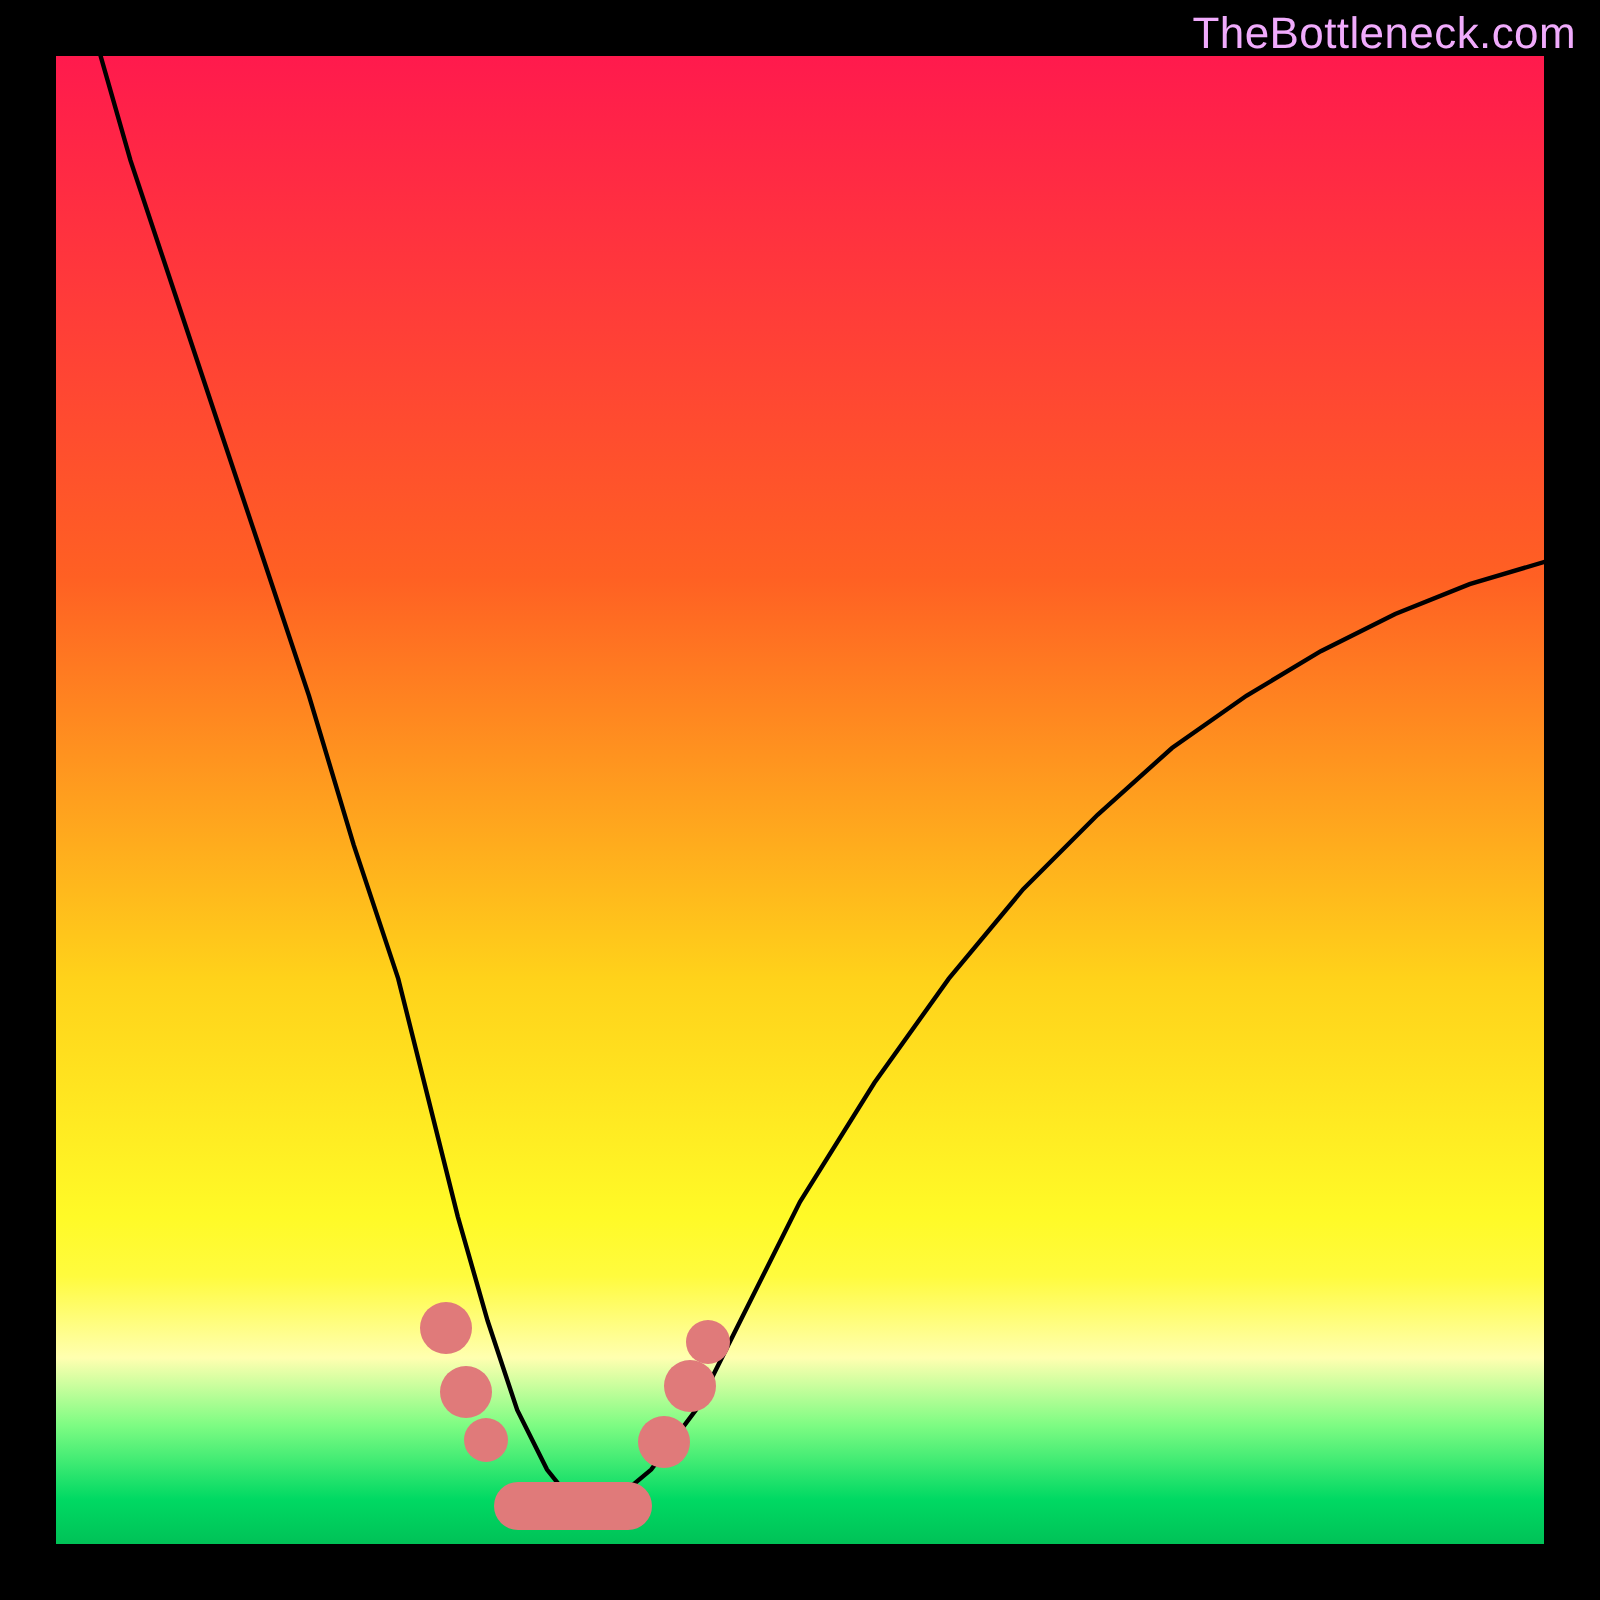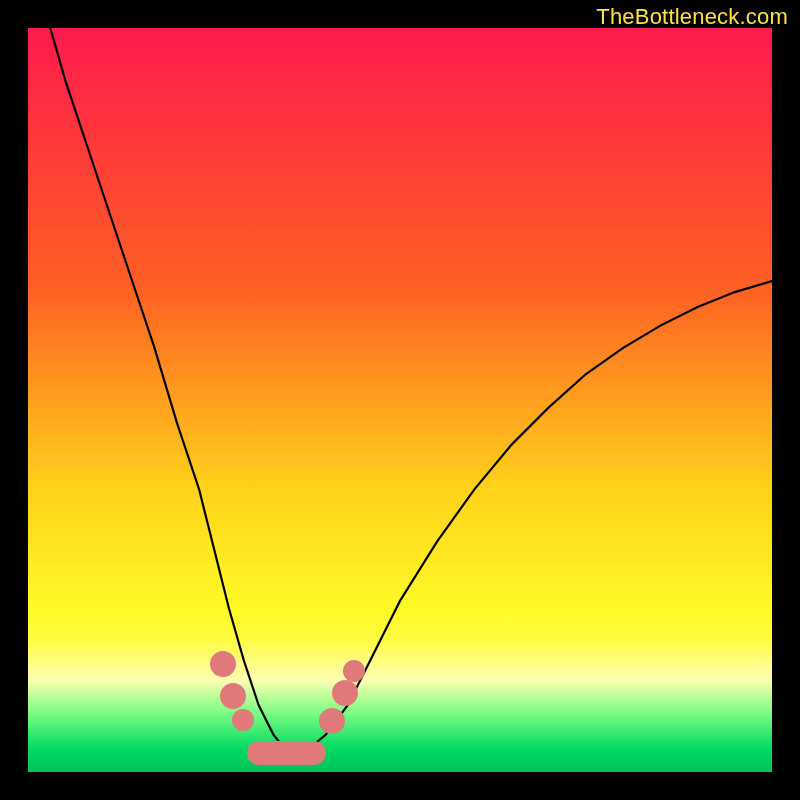--- a/index.html
+++ b/index.html
@@ -65,21 +65,21 @@
     top: 706px;
     width: 78px;
     height: 24px;
     background: #e07a7a;
     border-radius: 12px;
   }
   .watermark {
     position: absolute;
     top: 4px;
     right: 12px;
-    color: #fde047;
+    color: #f0abfc;
     font-size: 22px;
     letter-spacing: 0.2px;
     font-weight: 500;
     user-select: none;
   }
 </style>
 </head>
 <body>
 
 <div class="frame">

